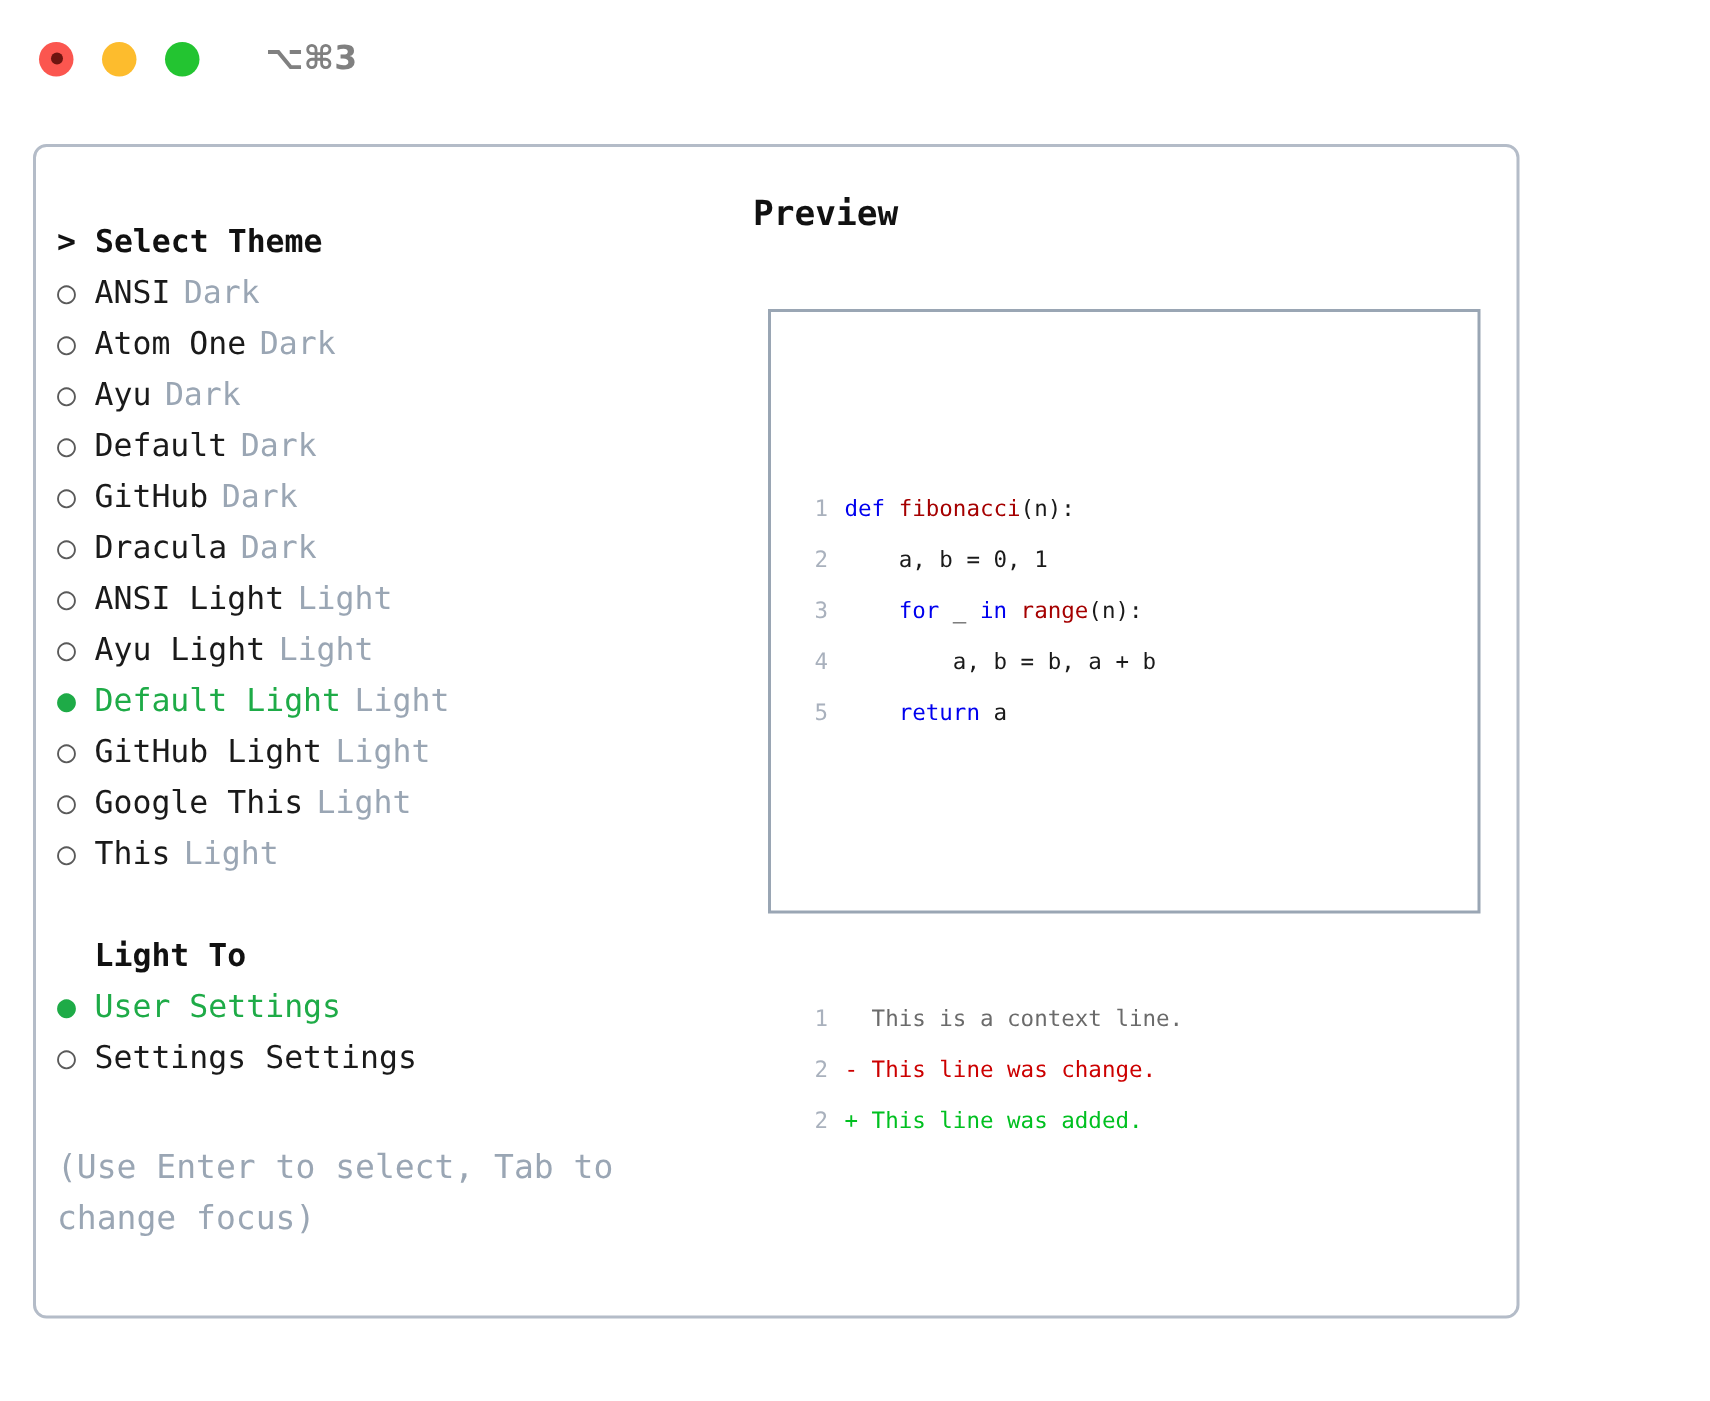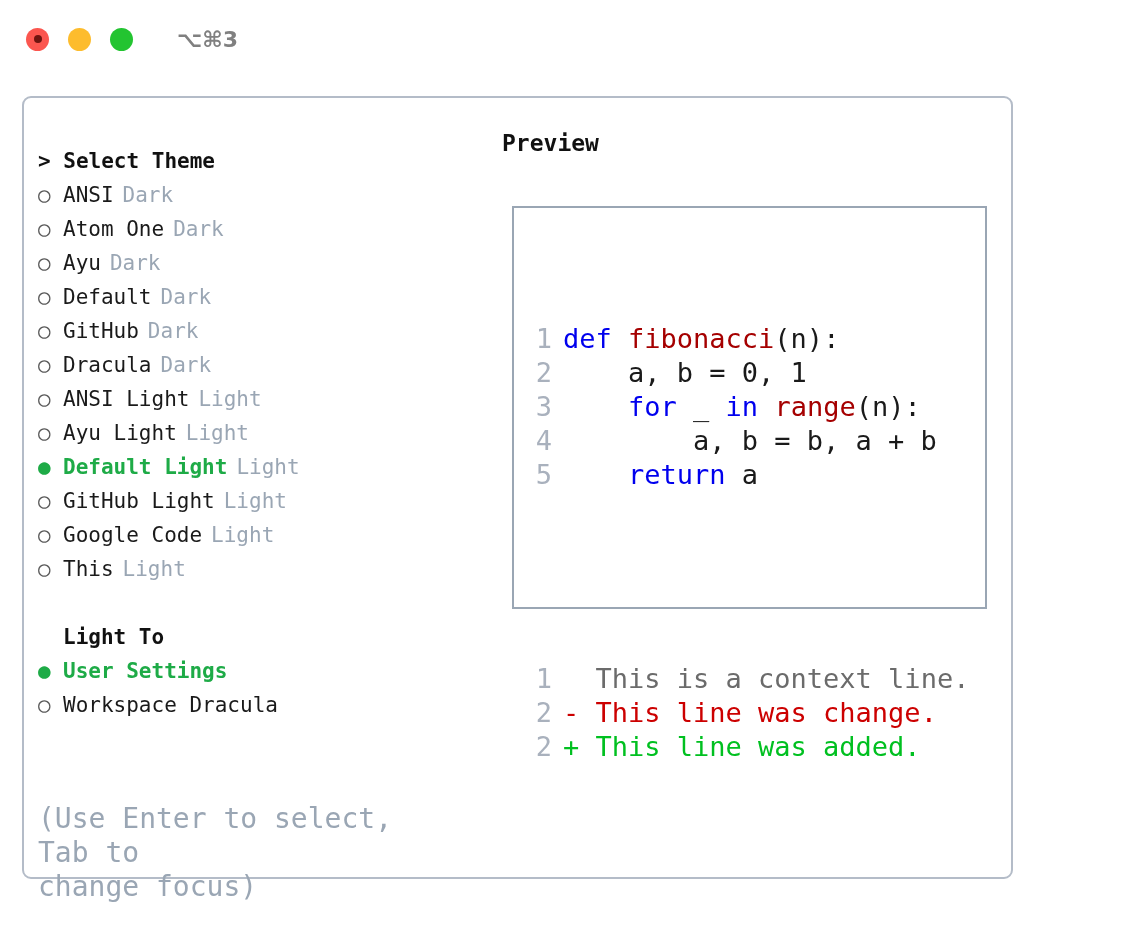--- a/index.html
+++ b/index.html
@@ -112,38 +112,37 @@
 
   .bullet {
     display: inline-block;
     width: 25px;
     color: #5a5a5a;
   }
   .bullet-sel { color: #1eab47; }
   .bullet-blank { color: transparent; }
 
   .item-label { color: #1a1a1a; }
-  .item-label.selected { color: #1eab47; font-weight: bold; }
+  .item-label.selected { color: #1eab47; }
 
   .badge {
     color: #9aa6b4;
     margin-left: 9px;
   }
 
   .spacer-row { height: 34px; }
 
   .hint {
     position: absolute;
     left: 14px;
     top: 664px;
     width: 400px;
-    font-size: 28px;
+    font-size: 22px;
     line-height: 34px;
     color: #9aa6b4;
-    margin-top: 40px;
   }
 
   
   .right-col {
     position: absolute;
     left: 478px;
     top: 28px;
   }
   .preview-title {
     font-size: 23px;
@@ -160,21 +159,21 @@
     height: 403px;
     border: 2px solid #9aa6b4;
     box-sizing: border-box;
     background: #ffffff;
   }
 
   .code {
     position: absolute;
     left: 14px;
     top: 46px;
-    font-size: 27px;
+    font-size: 15px;
     line-height: 34px;
     white-space: pre;
   }
   .code .ln {
     display: inline-block;
     width: 24px;
     text-align: right;
     color: #a9b1bd;
     margin-right: 11px;
   }
@@ -210,30 +209,30 @@
             <div class="row"><span class="bullet">○</span><span class="item-label">ANSI</span><span class="badge">Dark</span></div>
             <div class="row"><span class="bullet">○</span><span class="item-label">Atom One</span><span class="badge">Dark</span></div>
             <div class="row"><span class="bullet">○</span><span class="item-label">Ayu</span><span class="badge">Dark</span></div>
             <div class="row"><span class="bullet">○</span><span class="item-label">Default</span><span class="badge">Dark</span></div>
             <div class="row"><span class="bullet">○</span><span class="item-label">GitHub</span><span class="badge">Dark</span></div>
             <div class="row"><span class="bullet">○</span><span class="item-label">Dracula</span><span class="badge">Dark</span></div>
             <div class="row"><span class="bullet">○</span><span class="item-label">ANSI Light</span><span class="badge">Light</span></div>
             <div class="row"><span class="bullet">○</span><span class="item-label">Ayu Light</span><span class="badge">Light</span></div>
             <div class="row"><span class="bullet bullet-sel">●</span><span class="item-label selected">Default Light</span><span class="badge">Light</span></div>
             <div class="row"><span class="bullet">○</span><span class="item-label">GitHub Light</span><span class="badge">Light</span></div>
-            <div class="row"><span class="bullet">○</span><span class="item-label">Google Code</span><span class="badge">Light</span></div>
+            <div class="row"><span class="bullet">○</span><span class="item-label">Google This</span><span class="badge">Light</span></div>
             <div class="row"><span class="bullet">○</span><span class="item-label">This</span><span class="badge">Light</span></div>
           </div>
 
         <div class="spacer-row"></div>
 
         <div class="row"><span class="bullet bullet-blank">○</span><span class="heading">Light To</span></div>
         <div id="apply-list">
             <div class="row"><span class="bullet bullet-sel">●</span><span class="item-label selected">User Settings</span></div>
-            <div class="row"><span class="bullet">○</span><span class="item-label">Workspace Dracula</span></div>
+            <div class="row"><span class="bullet">○</span><span class="item-label">Settings Settings</span></div>
           </div>
       </div>
 
       <div class="hint">
         <div>(Use Enter to select, Tab to</div>
         <div>change focus)</div>
       </div>
 
       <div class="right-col">
         <div class="preview-title">Preview</div>

